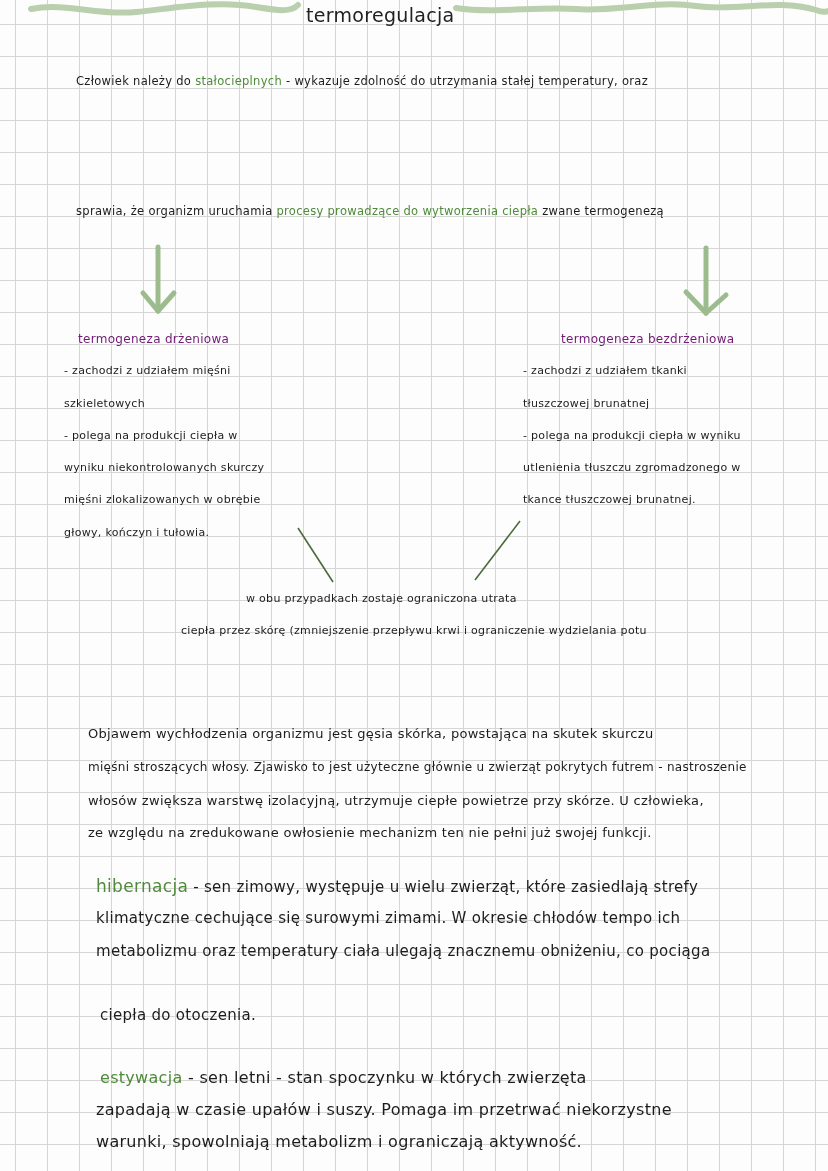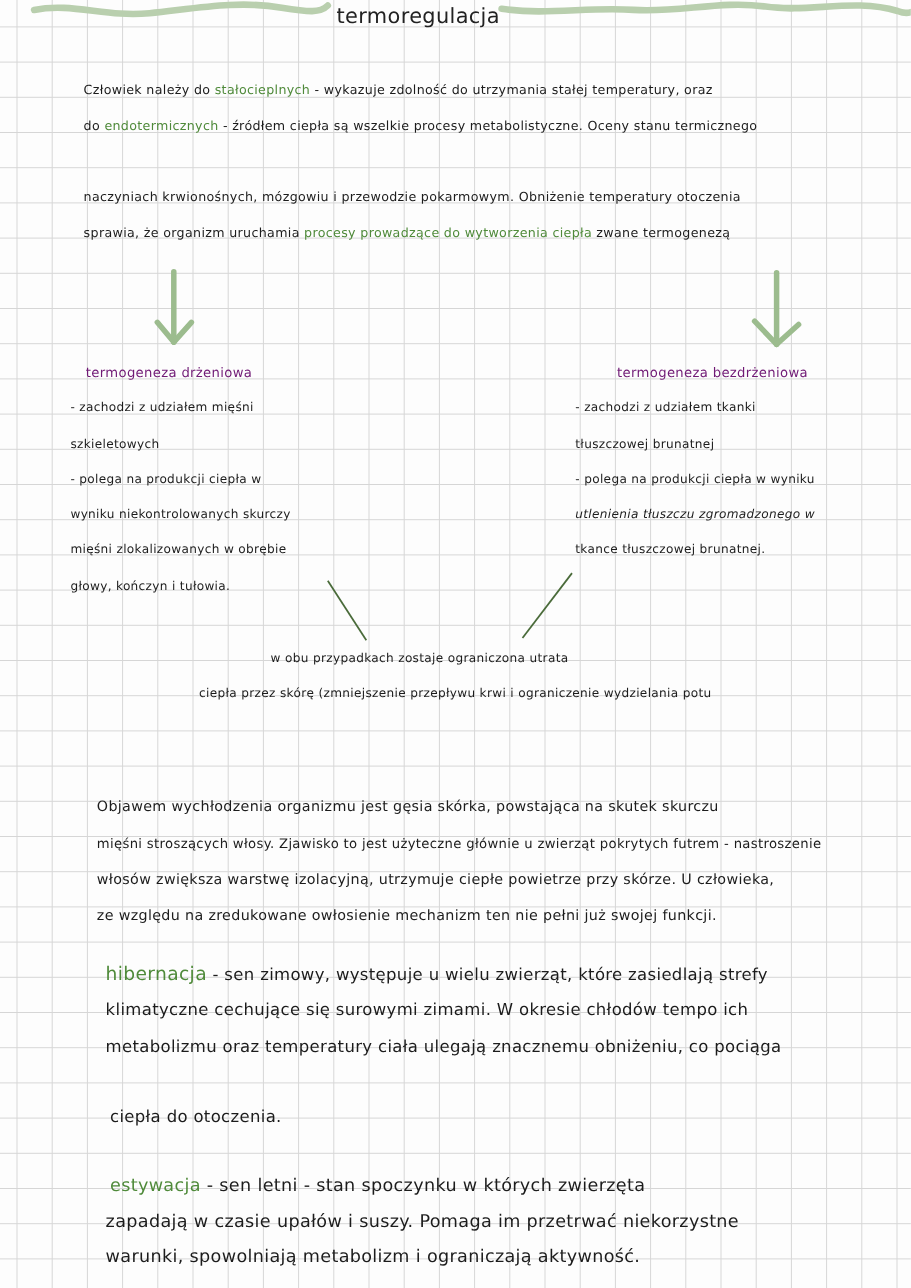--- a/index.html
+++ b/index.html
@@ -51,41 +51,37 @@
 
     <line x1="282" y1="528" x2="317" y2="582" stroke="#4a6b3a" stroke-width="1.6"></line>
     <line x1="504" y1="521" x2="459" y2="580" stroke="#4a6b3a" stroke-width="1.6"></line>
   </svg>
 
   <div class="t title">termoregulacja</div>
 
   <div class="t p1" style="top:74px;">
     <span>Człowiek należy do </span><span class="hl">stałocieplnych</span><span> - wykazuje zdolność do utrzymania stałej temperatury, oraz</span>
   </div>
-  <div class="t p1" style="top:107px;">
-    <span>do </span><span class="hl">endotermicznych</span><span> - źródłem ciepła są wszelkie procesy metabolistyczne. Oceny stanu termicznego</span>
-  </div>
-  <div class="t p1" style="top:172px;">naczyniach krwionośnych, mózgowiu i przewodzie pokarmowym. Obniżenie temperatury otoczenia</div>
   <div class="t p1" style="top:204px;">
     <span>sprawia, że organizm uruchamia </span><span class="hl">procesy prowadzące do wytworzenia ciepła</span><span> zwane termogenezą</span>
   </div>
 
   <div class="t hdr" style="left:62px; top:332px;">termogeneza drżeniowa</div>
   <div class="t col" style="left:48px; top:364px;">- zachodzi z udziałem mięśni</div>
   <div class="t col" style="left:48px; top:397px;">szkieletowych</div>
   <div class="t col" style="left:48px; top:429px;">- polega na produkcji ciepła w</div>
   <div class="t col" style="left:48px; top:461px;">wyniku niekontrolowanych skurczy</div>
   <div class="t col" style="left:48px; top:493px;">mięśni zlokalizowanych w obrębie</div>
   <div class="t col" style="left:48px; top:526px;">głowy, kończyn i tułowia.</div>
 
   <div class="t hdr" style="left:545px; top:332px;">termogeneza bezdrżeniowa</div>
   <div class="t col" style="left:507px; top:364px;">- zachodzi z udziałem tkanki</div>
   <div class="t col" style="left:507px; top:397px;">tłuszczowej brunatnej</div>
   <div class="t col" style="left:507px; top:429px;">- polega na produkcji ciepła w wyniku</div>
-  <div class="t col" style="left:507px; top:461px;font-style:italic;">utlenienia tłuszczu zgromadzonego w</div>
+  <div class="t col" style="left:507px; top:461px;">utlenienia tłuszczu zgromadzonego w</div>
   <div class="t col" style="left:507px; top:493px;">tkance tłuszczowej brunatnej.</div>
 
   <div class="t mid" style="left:230px; top:592px;">w obu przypadkach zostaje ograniczona utrata</div>
   <div class="t mid" style="left:165px; top:624px;">ciepła przez skórę (zmniejszenie przepływu krwi i ograniczenie wydzielania potu</div>
 
   <div class="t p2" style="top:714px;">Objawem wychłodzenia organizmu jest gęsia skórka, powstająca na skutek skurczu</div>
   <div class="t p2" style="top:748px; font-size:12px;">mięśni stroszących włosy. Zjawisko to jest użyteczne głównie u zwierząt pokrytych futrem - nastroszenie</div>
   <div class="t p2" style="top:781px;">włosów zwiększa warstwę izolacyjną, utrzymuje ciepłe powietrze przy skórze. U człowieka,</div>
   <div class="t p2" style="top:813px;">ze względu na zredukowane owłosienie mechanizm ten nie pełni już swojej funkcji.</div>
 

